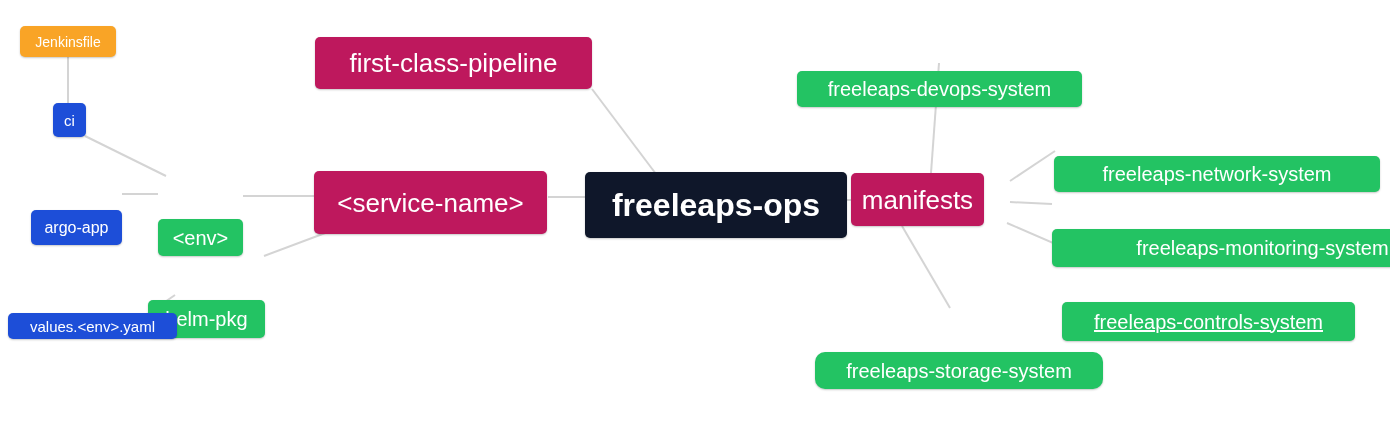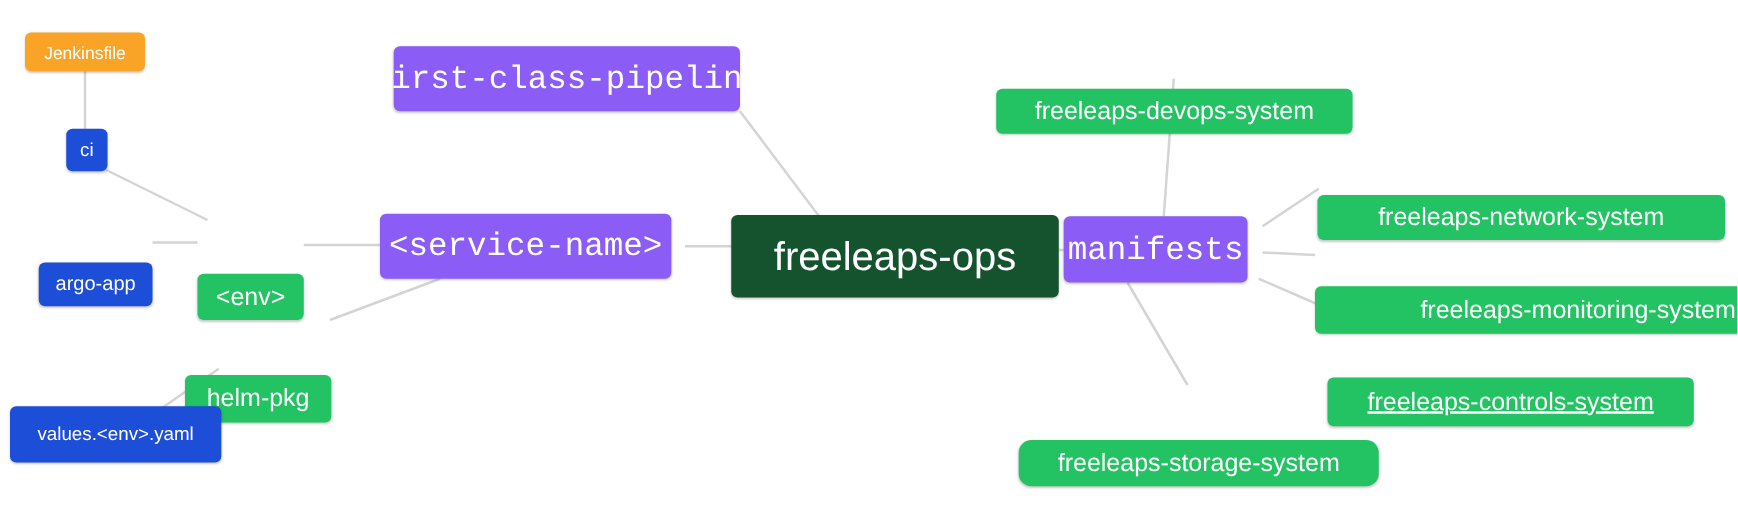--- a/index.html
+++ b/index.html
@@ -14,36 +14,36 @@
   #edge-layer line{stroke:#d4d4d4;stroke-width:2;}
   .node{
     position:absolute;
     display:flex;align-items:center;justify-content:center;
     color:#ffffff;white-space:nowrap;
     border-radius:5px;
     box-shadow:0 1px 2px rgba(0,0,0,.22);
     cursor:pointer;
     line-height:1;
   }
-  .c-dark {background:#14532d;}
-  .c-blue {background:#8b5cf6;font-family:Liberation Mono, monospace;}
+  .c-dark {background:#0f172a;font-weight:bold;}
+  .c-blue {background:#be185d;}
   .c-green{background:#23C363;margin-top:44px;}
   .c-red  {background:#1d4ed8;}
   .c-amber{background:#F9A426;}
 
   .n-jenkinsfile {left:20px;  top:26px;  width:96px;  height:31px; font-size:14px;}
   .n-ci          {left:53px;  top:103px; width:33px;  height:34px; font-size:15px;}
   .n-argo-app    {left:31px;  top:176px; width:91px;  height:35px; font-size:16px;margin-top:34px;}
   .n-env         {left:158px; top:175px; width:85px;  height:37px; font-size:20px;}
   .n-helm-pkg    {left:148px; top:256px; width:117px; height:38px; font-size:20px;}
-  .n-values      {left:8px;   top:325px; width:169px; height:45px; font-size:15px;}
-  .n-service     {left:304px; top:171px; width:233px; height:52px; font-size:26px;text-align:right;}
+  .n-values      {left:8px;   top:313px; width:169px; height:26px; font-size:15px;}
+  .n-service     {left:314px; top:171px; width:233px; height:63px; font-size:26px;text-align:right;}
   .n-pipeline    {left:315px; top:37px;  width:277px; height:52px; font-size:26px;}
   .n-ops         {left:585px; top:172px; width:262px; height:66px; font-size:32px;}
-  .n-manifests   {left:851px; top:173px; width:147px; height:53px; font-size:26px;}
+  .n-manifests   {left:851px; top:173px; width:133px; height:53px; font-size:26px;}
   .n-devops      {left:797px; top:27px;  width:285px; height:36px; font-size:20px;}
   .n-network     {left:1054px;top:112px; width:326px; height:36px; font-size:20px;}
   .n-monitoring  {left:1052px;top:185px; width:325px; height:38px; font-size:20px;padding-left:48px;}
   .n-controls    {left:1062px;top:258px; width:293px; height:39px; font-size:20px;text-decoration:underline;}
   .n-storage     {left:815px; top:308px; width:288px; height:37px; font-size:20px;border-radius:10px;}
 </style>
 </head>
 <body>
 
 <div id="canvas">

